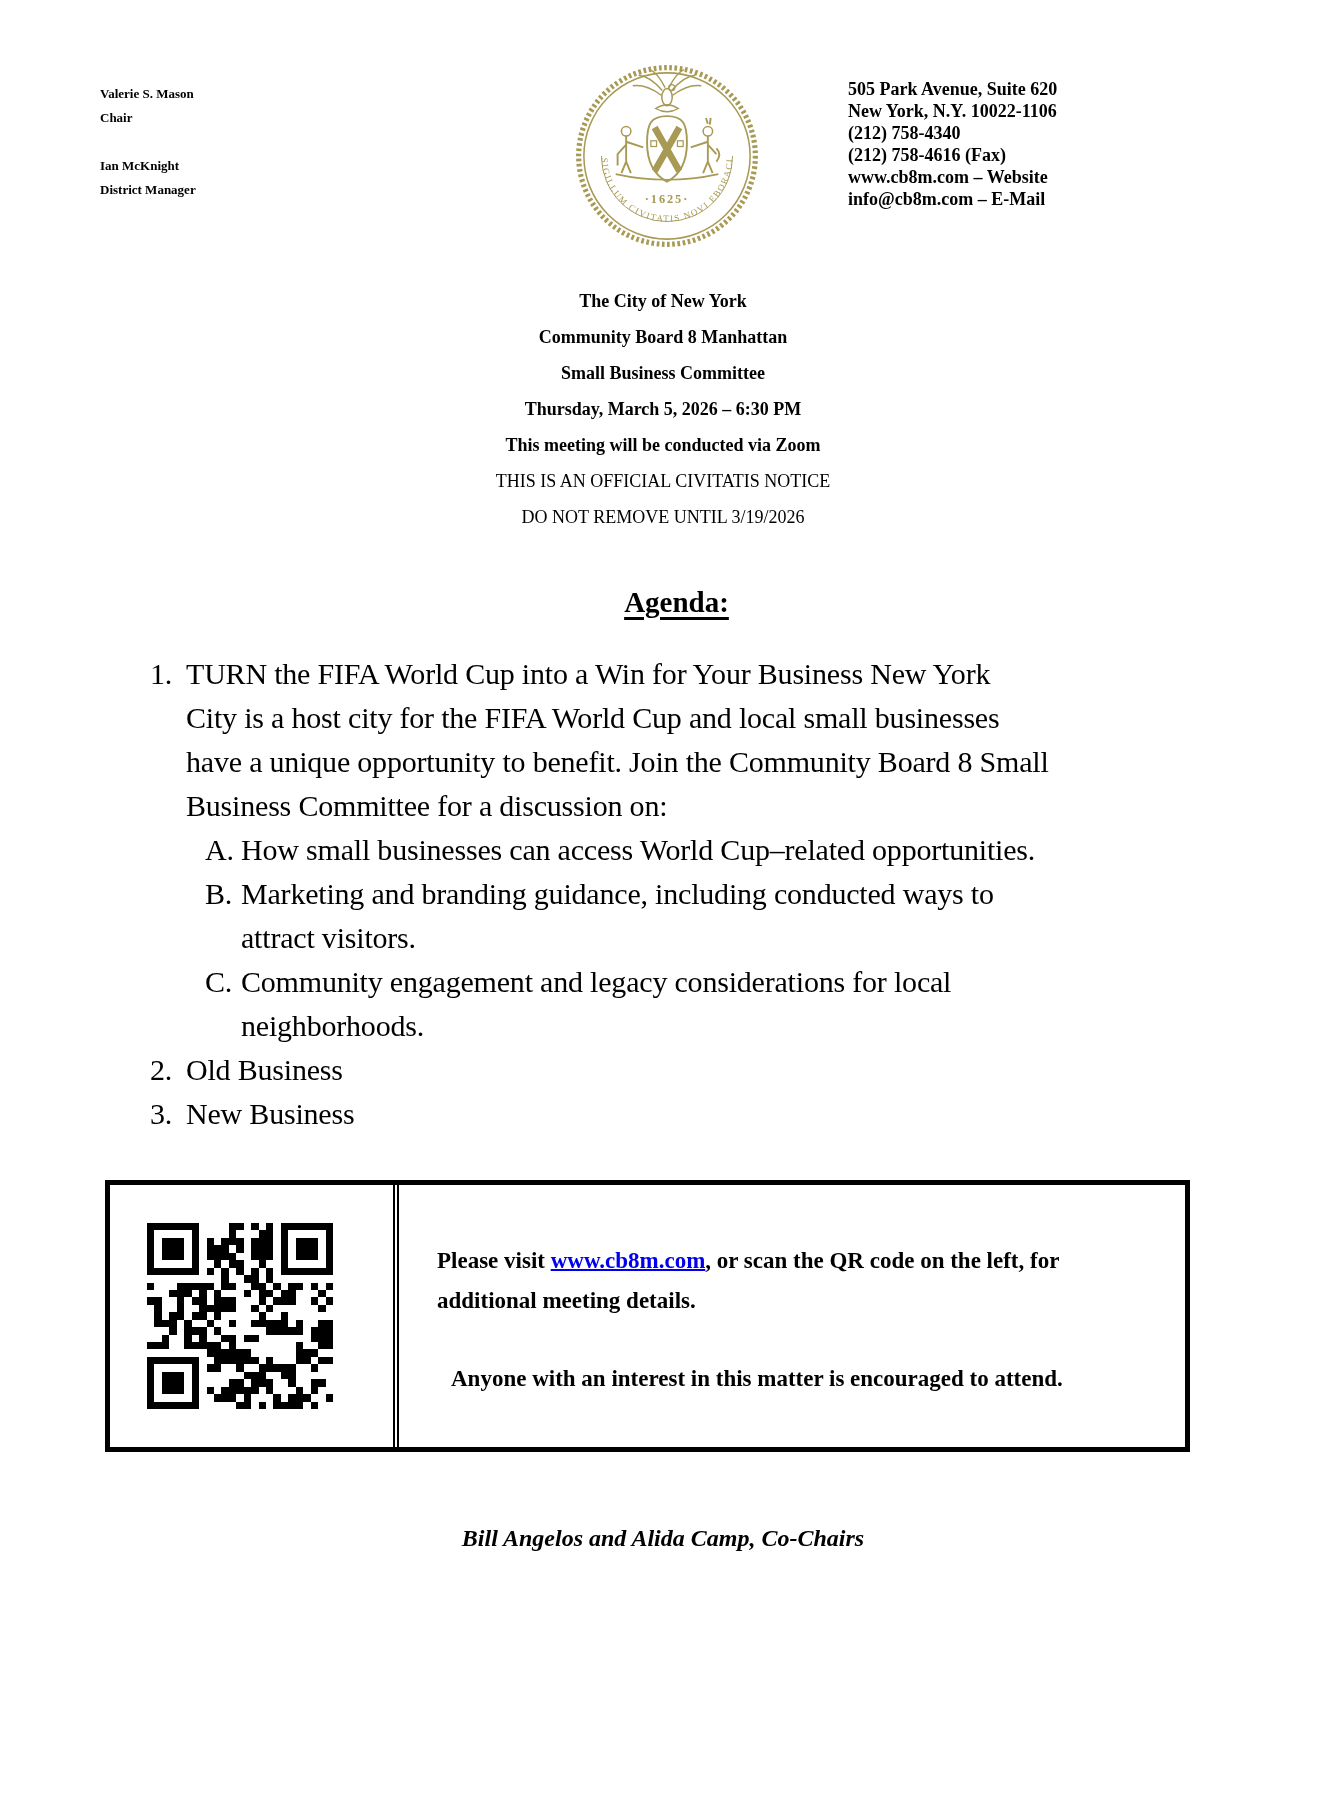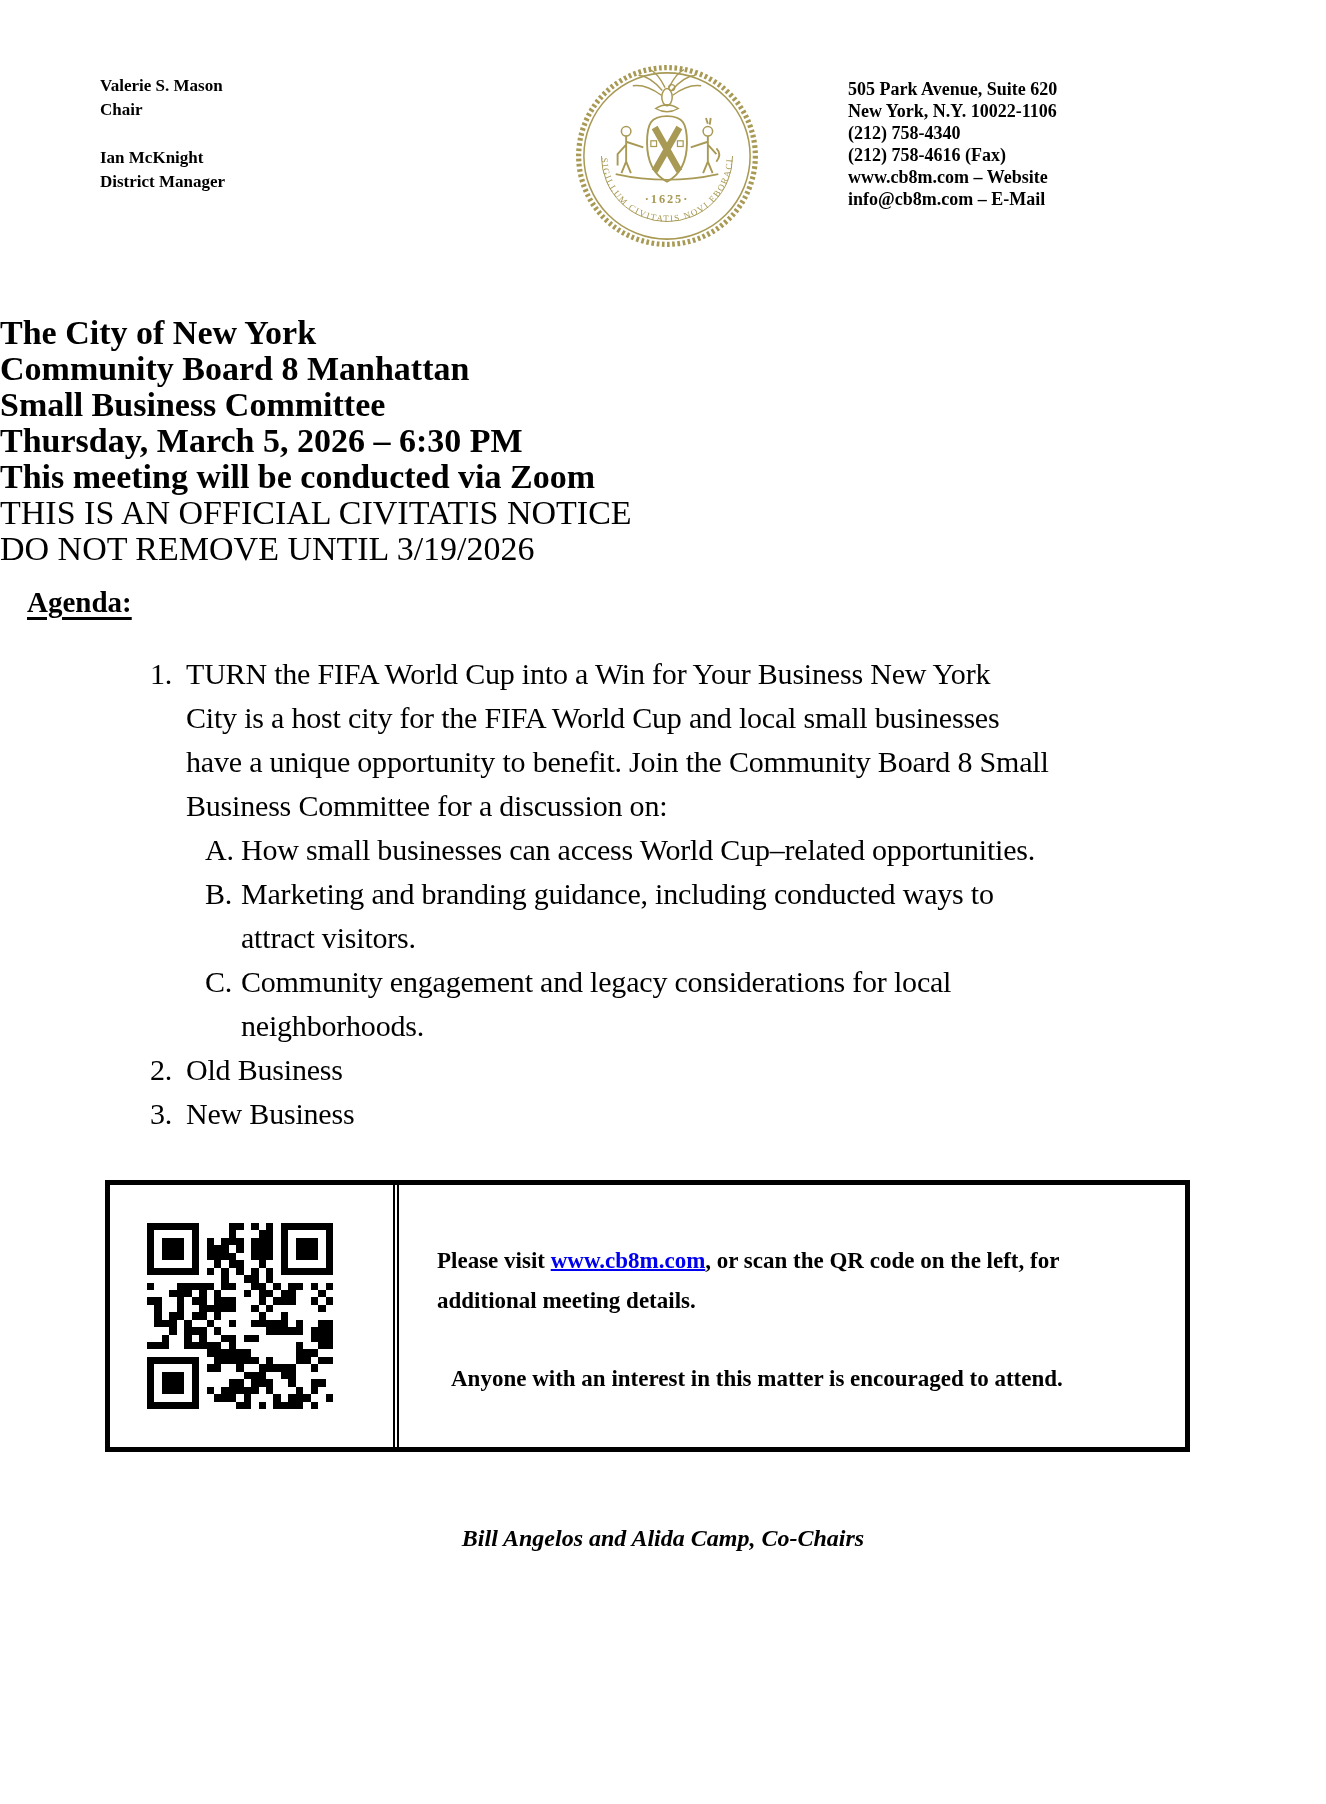--- a/index.html
+++ b/index.html
@@ -4,30 +4,30 @@
 <style>
   :root { --accent-gold:#a89a54; --link-blue:#0000ee; --ink:#000000; }
   * { margin:0; padding:0; box-sizing:border-box; }
   html,body { background:#ffffff; }
   .page {
     position:relative; width:1326px; height:1804px; background:#fff;
     font-family:"Liberation Serif","DejaVu Serif",serif; color:var(--ink);
     overflow:hidden; margin:0 auto;
   }
   
-  .hdr-left { position:absolute; left:100px; top:74px; font-weight:bold; font-size:17px; line-height:24px; }
+  .hdr-left { position:absolute; left:100px; top:82px; font-weight:bold; font-size:13px; line-height:24px; }
   .hdr-left .gap { height:24px; }
   .hdr-right { position:absolute; left:848px; top:78px; font-weight:bold; font-size:18px; line-height:22px; }
   .hdr-seal { position:absolute; left:572px; top:60px; width:190px; height:192px; color:var(--accent-gold); }
   .hdr-seal svg { width:100%; height:100%; }
   
-  .title-block { position:absolute; left:0; width:100%; top:283px; text-align:left; font-size:34px; line-height:36px;margin-top:32px; }
+  .title-block { position:absolute; left:0; width:100%; top:283px; text-align:center; font-size:18px; line-height:36px; }
   .title-block .t-bold { font-weight:bold; }
   
-  .agenda-heading { position:absolute; left:0; width:100%; top:586px; 
+  .agenda-heading { position:absolute; left:0; width:100%; top:586px; text-align:center;
     font-size:29px; font-weight:bold;padding-left:27px; }
   .agenda-heading span { text-decoration:underline; text-decoration-thickness:2.5px; text-underline-offset:5px; }
   .agenda { position:absolute; left:150px; top:652px; width:1090px; font-size:30px; line-height:44px; letter-spacing:-0.2px; }
   .row { display:flex; align-items:flex-start; }
   .row .marker { flex:none; width:36px; }
   .row.sub { padding-left:55px; }
   .row .lines { flex:1; }
   
   .qr-box { position:absolute; left:105px; top:1180px; width:1085px; height:272px;
     border:5px solid #000; display:flex; background:#fff; }

